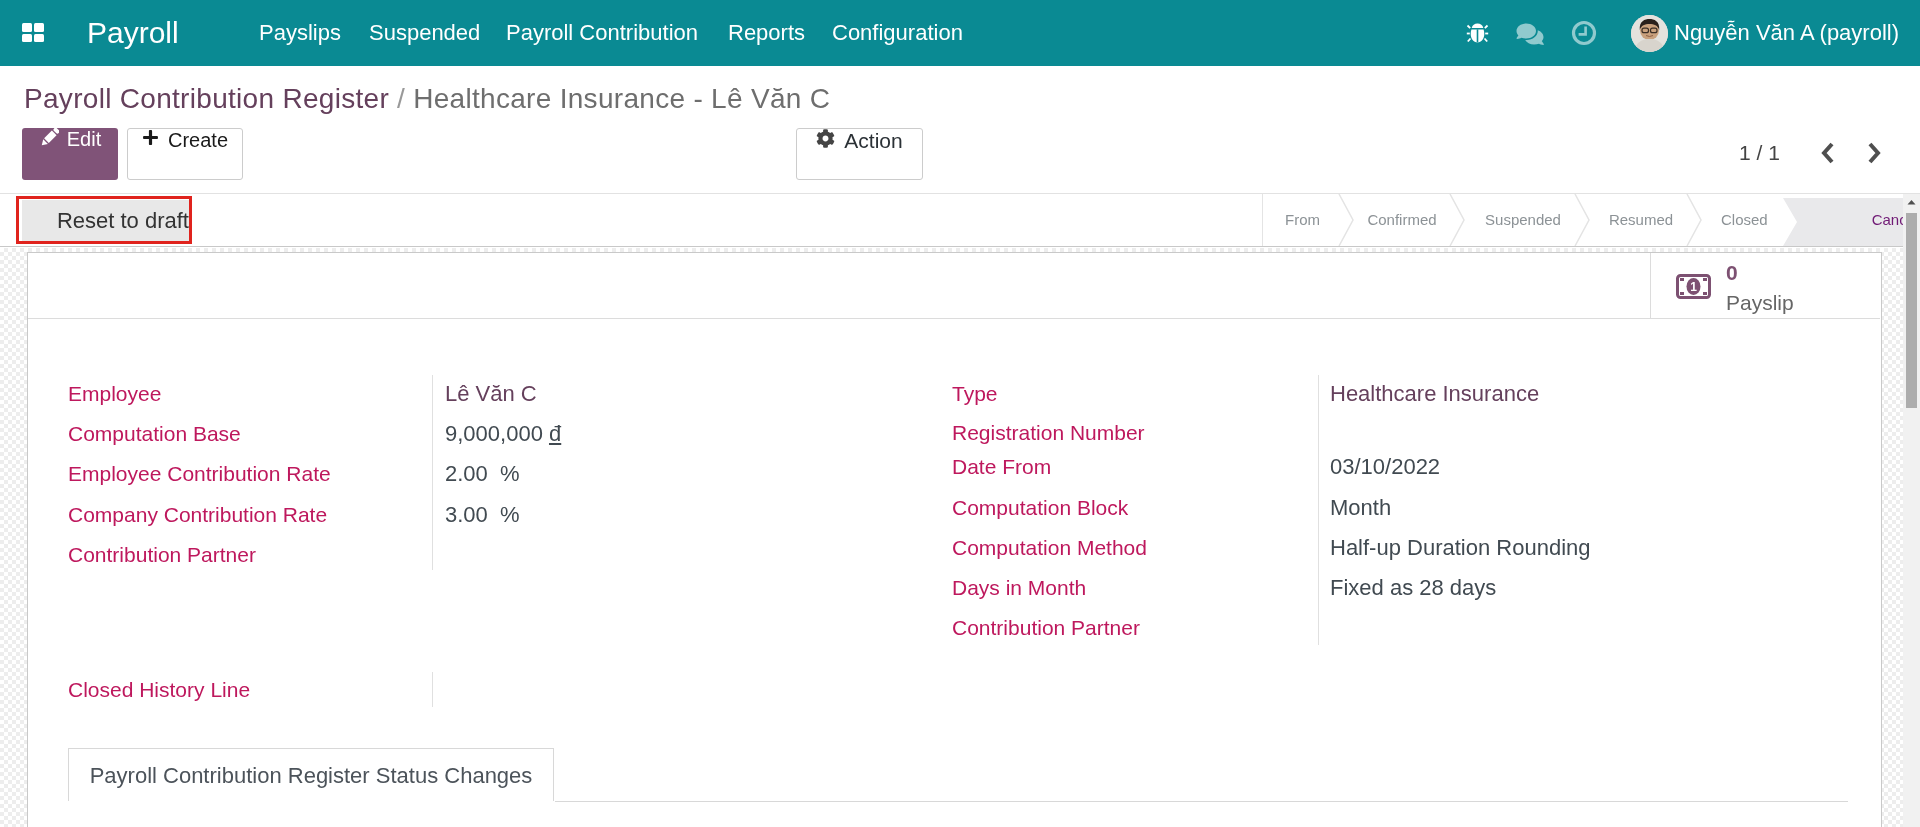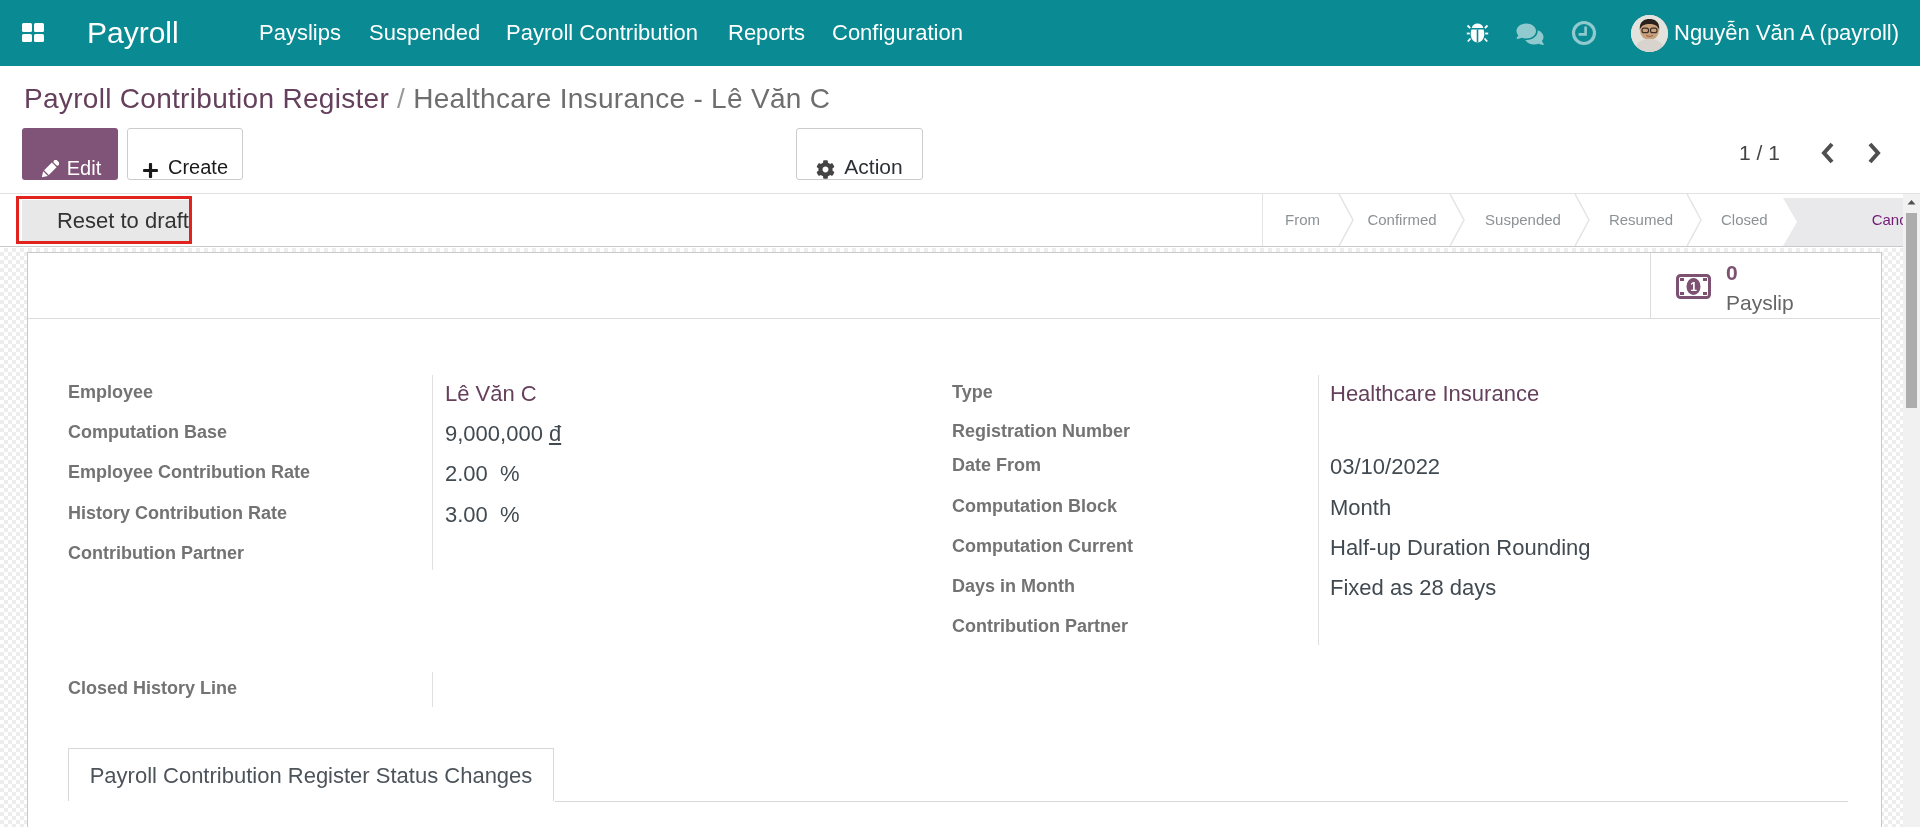--- a/index.html
+++ b/index.html
@@ -13,21 +13,21 @@
   #brand { position:absolute; left:87px; top:0; height:66px; line-height:66px; color:#fff; font-size:30px; }
   .menu { position:absolute; left:0; top:0; height:66px; line-height:66px; color:#fff; font-size:22px; white-space:nowrap; }
   #username { position:absolute; left:1674px; top:0; height:66px; line-height:66px; color:#fff; font-size:22px; }
   .avatar { position:absolute; left:1631px; top:15px; width:37px; height:37px; border-radius:50%; overflow:hidden; background:#dcdcd8; }
 
   
   #cp { position:absolute; left:0; top:66px; width:1920px; height:128px; background:#fff; border-bottom:1px solid #e2e2e2; }
   #breadcrumb { position:absolute; left:24px; top:17px; font-size:28px; letter-spacing:0.3px; white-space:nowrap; color:#6e6e6e; }
   #breadcrumb a { color:#65405c; text-decoration:none; }
   #breadcrumb .sep { color:#999; padding:0 8px; }
-  .btn { position:absolute; font-size:21px; border-radius:3px; display:flex; align-items:flex-end; justify-content:center; white-space:nowrap; }
+  .btn { position:absolute; font-size:21px; border-radius:3px; display:flex; align-items:flex-start; justify-content:center; white-space:nowrap; }
   #btn-edit { left:22px; top:128px; width:96px; height:52px; background:#805378; color:#fff; font-size:20px; }
   #btn-create { left:127px; top:128px; width:116px; height:52px; background:#fff; border:1px solid #ccc; color:#1a1a1a; font-size:20px; }
   #btn-action { left:796px; top:128px; width:127px; height:52px; background:#fff; border:1px solid #ccc; color:#2b3136; font-size:21px; }
   #pager { position:absolute; left:1739px; top:141px; font-size:21px; color:#444; }
 
   
   #statusbar { position:absolute; left:0; top:194px; width:1903px; height:53px; background:#fff; border-bottom:1px solid #c8c8c8; }
   #redbox { position:absolute; left:16px; top:2px; width:176px; height:48px; border:3px solid #e0231d; }
   #resetbtn { position:absolute; left:22px; top:6px; width:167px; height:41px; background:#e8e8e8; color:#333; font-size:22px; text-align:right; line-height:41px; }
   .stage { position:absolute; top:0; height:52px; line-height:52px; font-size:15px; color:#8c9296; text-align:center; }
@@ -44,21 +44,21 @@
     background-size:8px 8px; background-position:0 0,4px 4px; }
   #sheet { position:absolute; left:27px; top:4px; width:1855px; height:575px; background:#fff; border:1px solid #c9c9c9; border-bottom:none; }
 
   
   #btnbox-border { position:absolute; left:0; top:0; width:1852px; height:66px; border-bottom:1px solid #dcdcdc; }
   #btnbox { position:absolute; left:1622px; top:0; width:230px; height:66px; border-left:1px solid #dcdcdc; }
   #stat-0 { position:absolute; left:1698px; top:8px; font-size:21px; font-weight:bold; color:#7d5172; }
   #stat-payslip { position:absolute; left:1698px; top:38px; font-size:21px; color:#666; }
 
   
-  .lbl { position:absolute; font-size:18px; font-weight:bold; color:#737373; white-space:nowrap; }
+  .lbl { position:absolute; font-size:21px; font-weight:normal; color:#be185d; white-space:nowrap; }
   .val { position:absolute; font-size:22px; color:#414a51; white-space:nowrap; }
   .val a { color:#65405c; text-decoration:none; }
   .vline { position:absolute; width:1px; background:#e0e0e0; }
 
   
   #tab { position:absolute; left:40px; top:495px; width:486px; height:53px; background:#fff; border:1px solid #d8d8d8; border-bottom:none; text-align:center; line-height:53px; font-size:22px; color:#4c535a; }
   #tabline { position:absolute; left:527px; top:548px; width:1293px; height:1px; background:#d8d8d8; }
 
   
   #scrollbar { position:absolute; left:1903px; top:194px; width:17px; height:633px; background:#f1f1f1; }
@@ -194,33 +194,33 @@
     <div id="stat-0">0</div>
     <div id="stat-payslip">Payslip</div>
 
     <div class="vline" style="left:404px;top:122px;height:195px"></div>
     <div class="lbl" style="left:40px;top:129px">Employee</div>
     <div class="val" style="left:417px;top:128px"><a>Lê Văn C</a></div>
     <div class="lbl" style="left:40px;top:169px">Computation Base</div>
     <div class="val" style="left:417px;top:168px">9,000,000 <span style="text-decoration:underline">đ</span></div>
     <div class="lbl" style="left:40px;top:209px">Employee Contribution Rate</div>
     <div class="val" style="left:417px;top:208px">2.00&nbsp;&nbsp;%</div>
-    <div class="lbl" style="left:40px;top:250px">History Contribution Rate</div>
+    <div class="lbl" style="left:40px;top:250px">Company Contribution Rate</div>
     <div class="val" style="left:417px;top:249px">3.00&nbsp;&nbsp;%</div>
     <div class="lbl" style="left:40px;top:290px">Contribution Partner</div>
 
     <div class="vline" style="left:1290px;top:122px;height:270px"></div>
     <div class="lbl" style="left:924px;top:129px">Type</div>
     <div class="val" style="left:1302px;top:128px"><a>Healthcare Insurance</a></div>
     <div class="lbl" style="left:924px;top:168px">Registration Number</div>
     <div class="lbl" style="left:924px;top:202px">Date From</div>
     <div class="val" style="left:1302px;top:201px">03/10/2022</div>
     <div class="lbl" style="left:924px;top:243px">Computation Block</div>
     <div class="val" style="left:1302px;top:242px">Month</div>
-    <div class="lbl" style="left:924px;top:283px">Computation Current</div>
+    <div class="lbl" style="left:924px;top:283px">Computation Method</div>
     <div class="val" style="left:1302px;top:282px">Half-up Duration Rounding</div>
     <div class="lbl" style="left:924px;top:323px">Days in Month</div>
     <div class="val" style="left:1302px;top:322px">Fixed as 28 days</div>
     <div class="lbl" style="left:924px;top:363px">Contribution Partner</div>
 
     <div class="vline" style="left:404px;top:419px;height:35px"></div>
     <div class="lbl" style="left:40px;top:425px">Closed History Line</div>
 
     <div id="tab">Payroll Contribution Register Status Changes</div>
     <div id="tabline"></div>

